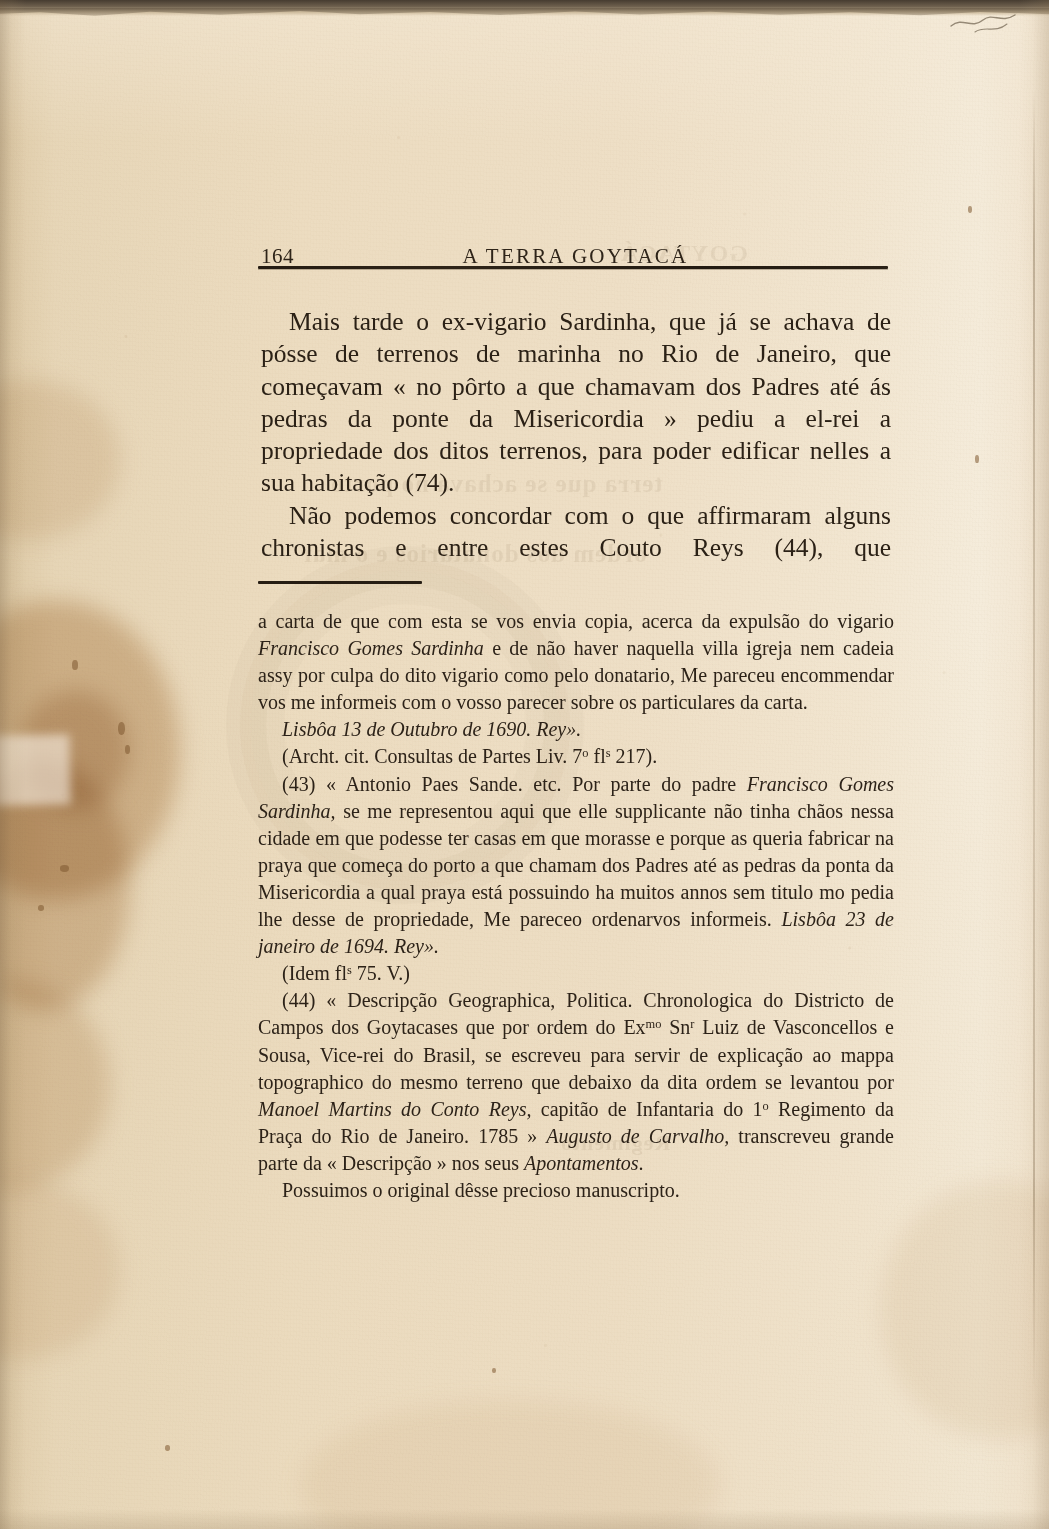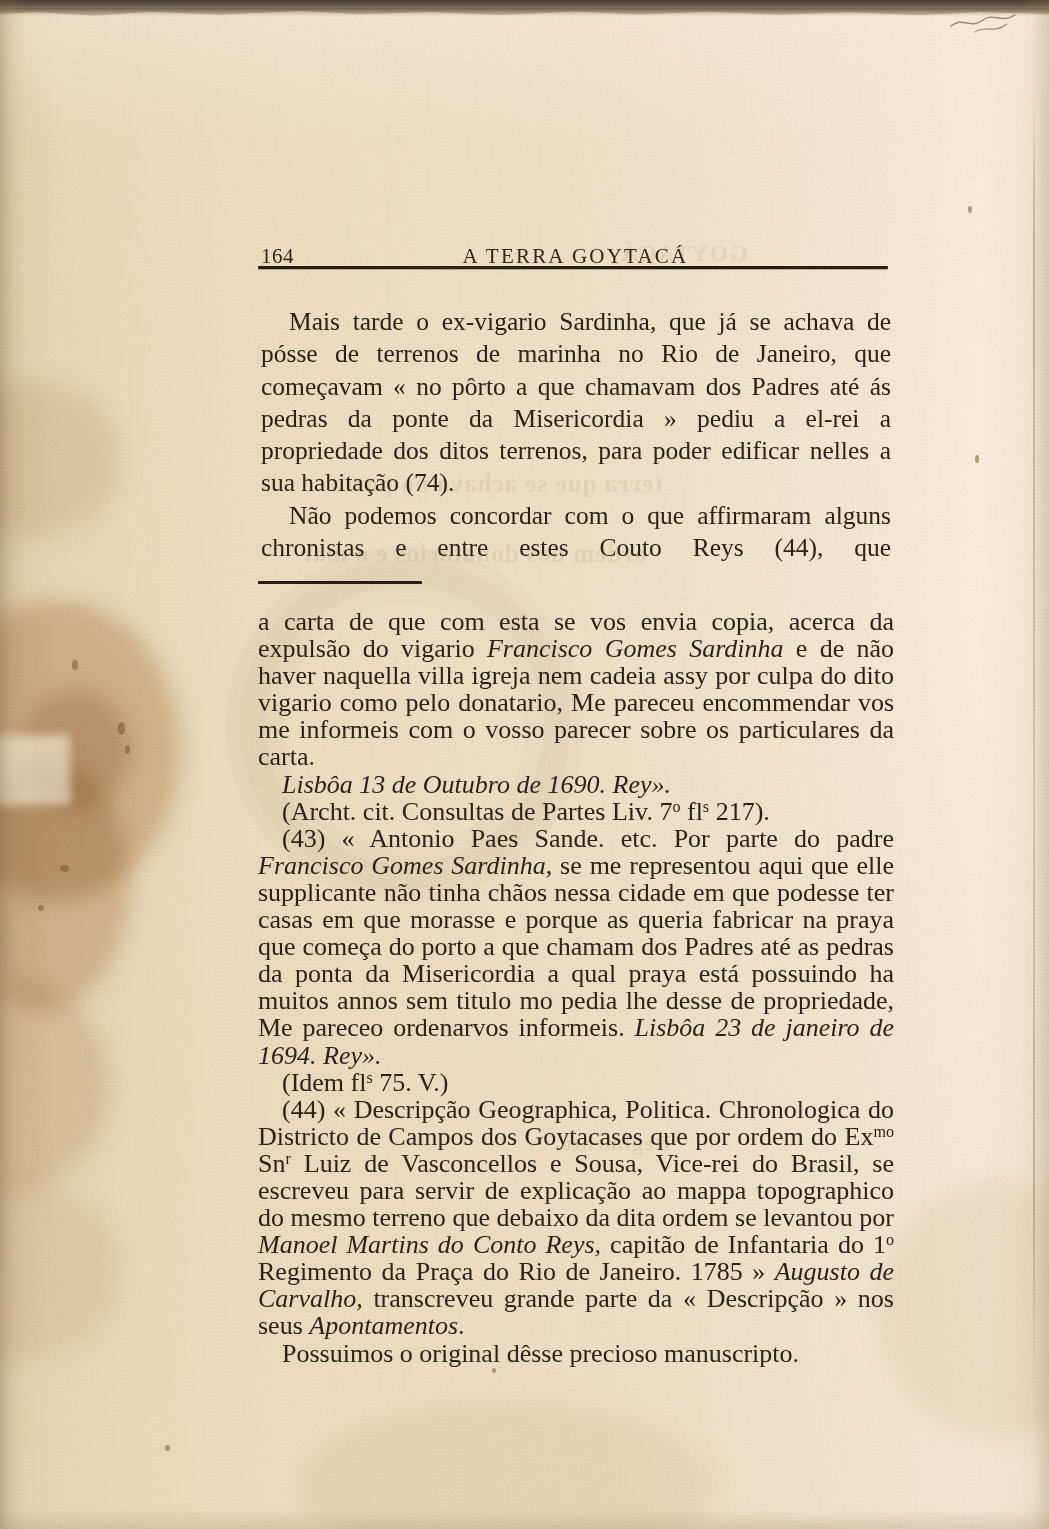--- a/index.html
+++ b/index.html
@@ -227,21 +227,21 @@
     filter:blur(.2px);
   }
 
   
   .notes-col {
     position:absolute;
     left:258px; top:608px;
     width:636px;
   }
   .notes-col p {
-    font-size:26px;
+    font-size:20px;
     line-height:27.1px;
     text-align:justify;
     text-indent:0;
     color:#2c2218;
     -webkit-hyphens:none; hyphens:none;
   }
   .notes-col p.indent { text-indent:24px; }
   .notes-col i, .notes-col em { font-style:italic; }
   sup {
     font-size:.62em;

